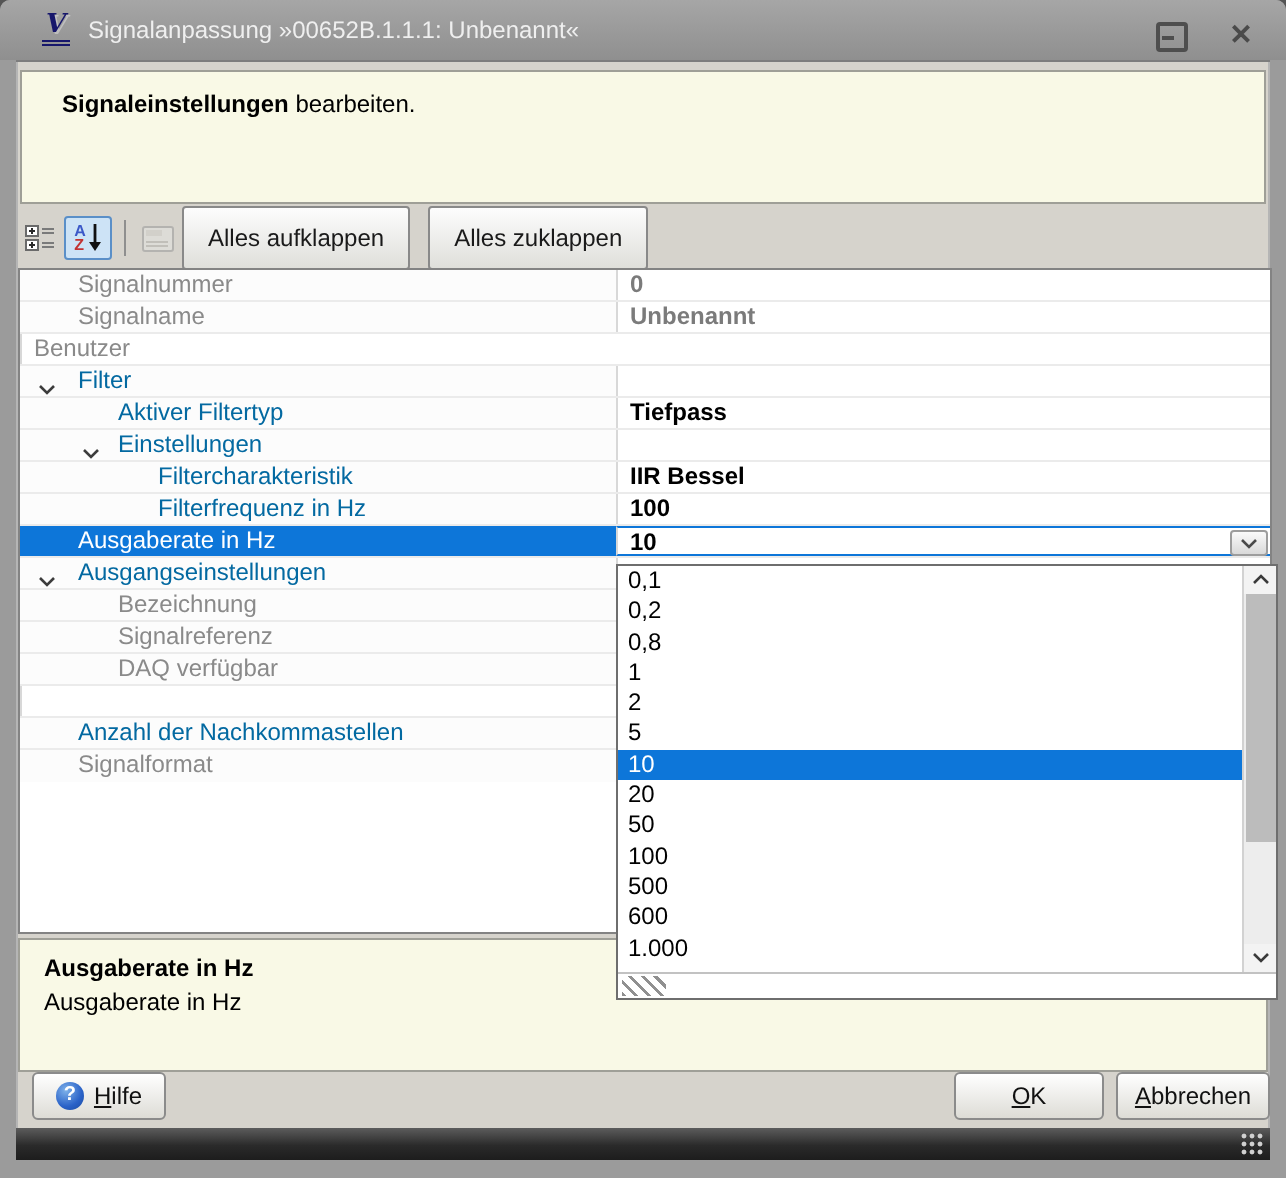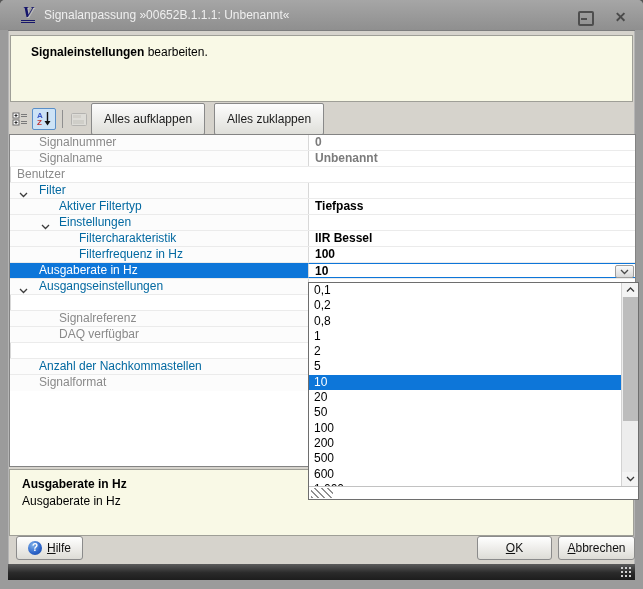--- a/index.html
+++ b/index.html
@@ -244,20 +244,23 @@
       <div class="grid-row lvl0">
         <div class="name-cell">
           <span class="chev"><svg width="9" height="6" viewBox="0 0 9 6">
                 <polyline points="1,1 4.5,4.5 8,1" fill="none" stroke="#3c3c3c" stroke-width="1.3"></polyline>
               </svg></span>
           <span class="lbl">Ausgangseinstellungen</span>
         </div>
         <div class="value-cell"></div>
       </div>
       <div class="grid-row lvl1">
+        <div class="name-cell">
+            <span class="lbl dim">Bezeichnung</span>
+          </div>
         <div class="value-cell"></div>
       </div>
       <div class="grid-row lvl1">
         <div class="name-cell">
             <span class="lbl dim">Signalreferenz</span>
           </div>
         <div class="value-cell"></div>
       </div>
       <div class="grid-row lvl1">
         <div class="name-cell">
@@ -287,21 +290,20 @@
         <div class="dd-item">0,1</div>
         <div class="dd-item">0,2</div>
         <div class="dd-item">0,8</div>
         <div class="dd-item">1</div>
         <div class="dd-item">2</div>
         <div class="dd-item">5</div>
         <div class="dd-item sel">10</div>
         <div class="dd-item">20</div>
         <div class="dd-item">50</div>
         <div class="dd-item">100</div>
-        <div class="dd-item">200</div>
         <div class="dd-item">500</div>
         <div class="dd-item">600</div>
         <div class="dd-item">1.000</div>
         <div class="dd-scroll">
           <div class="dd-up">
               <svg width="9" height="6" viewBox="0 0 9 6">
                 <polyline points="1,4.5 4.5,1 8,4.5" fill="none" stroke="#3a3a3a" stroke-width="1.3"></polyline>
               </svg>
             </div>
           <div class="dd-thumb"></div>

